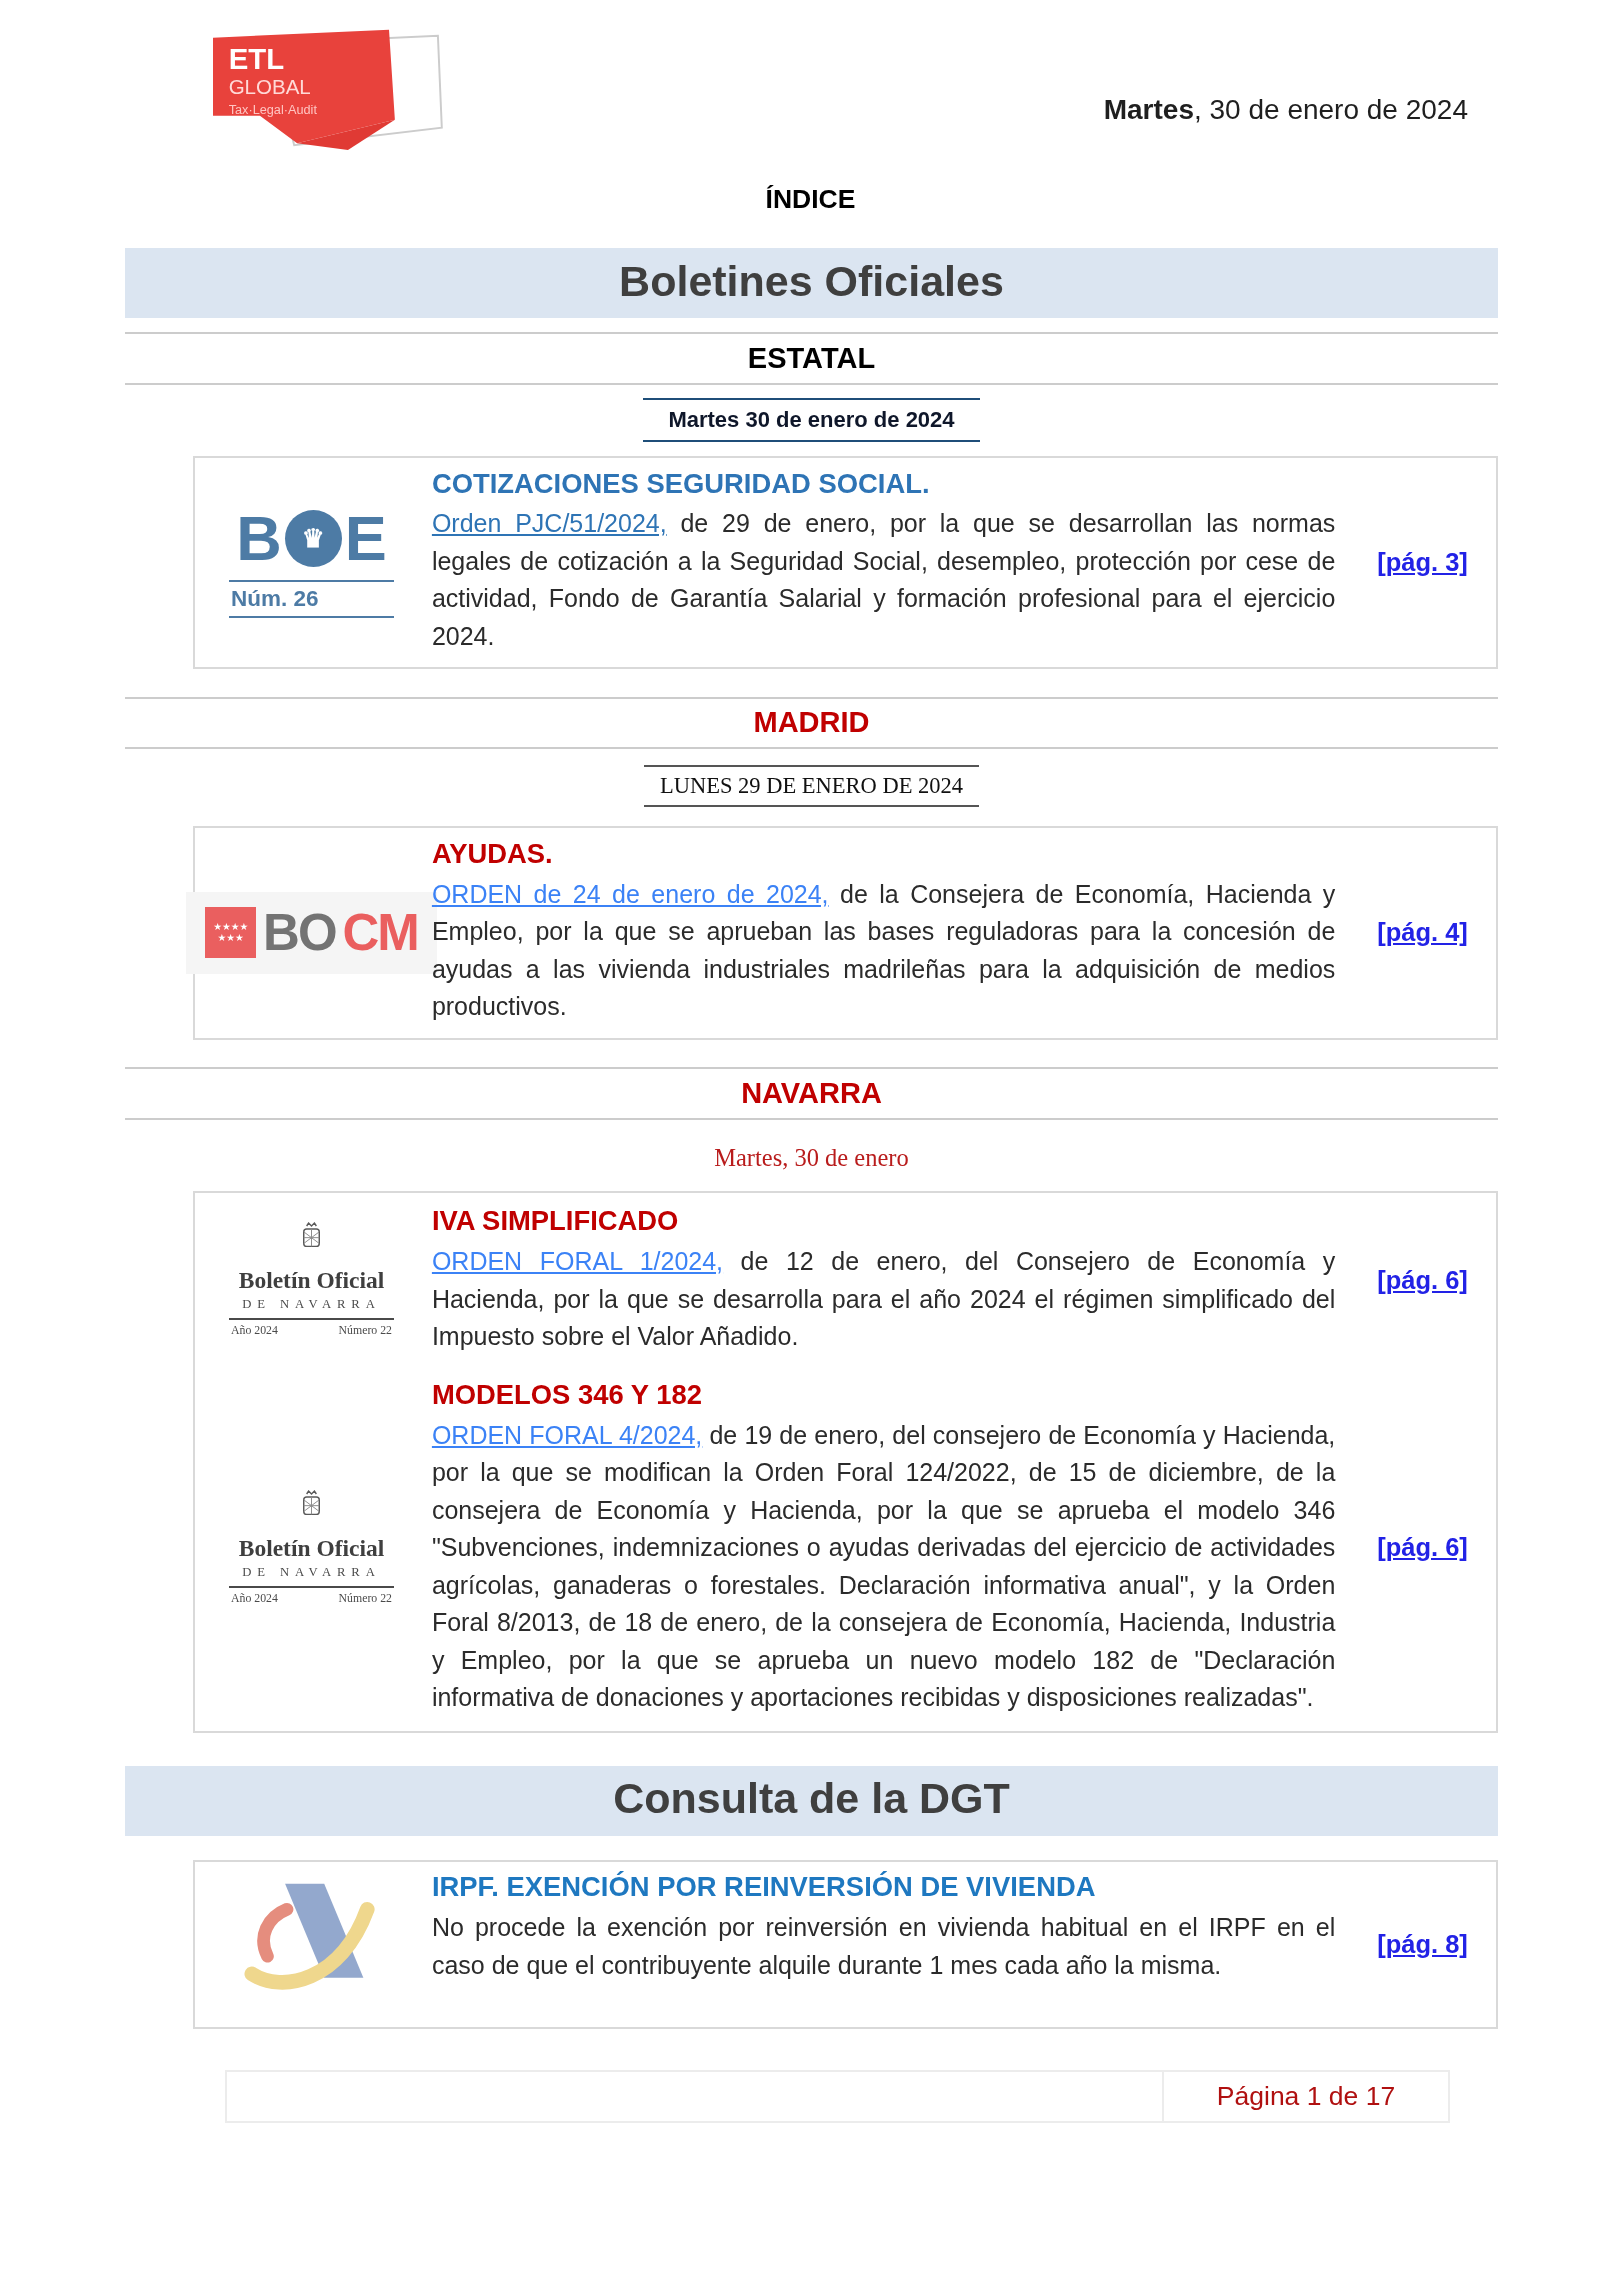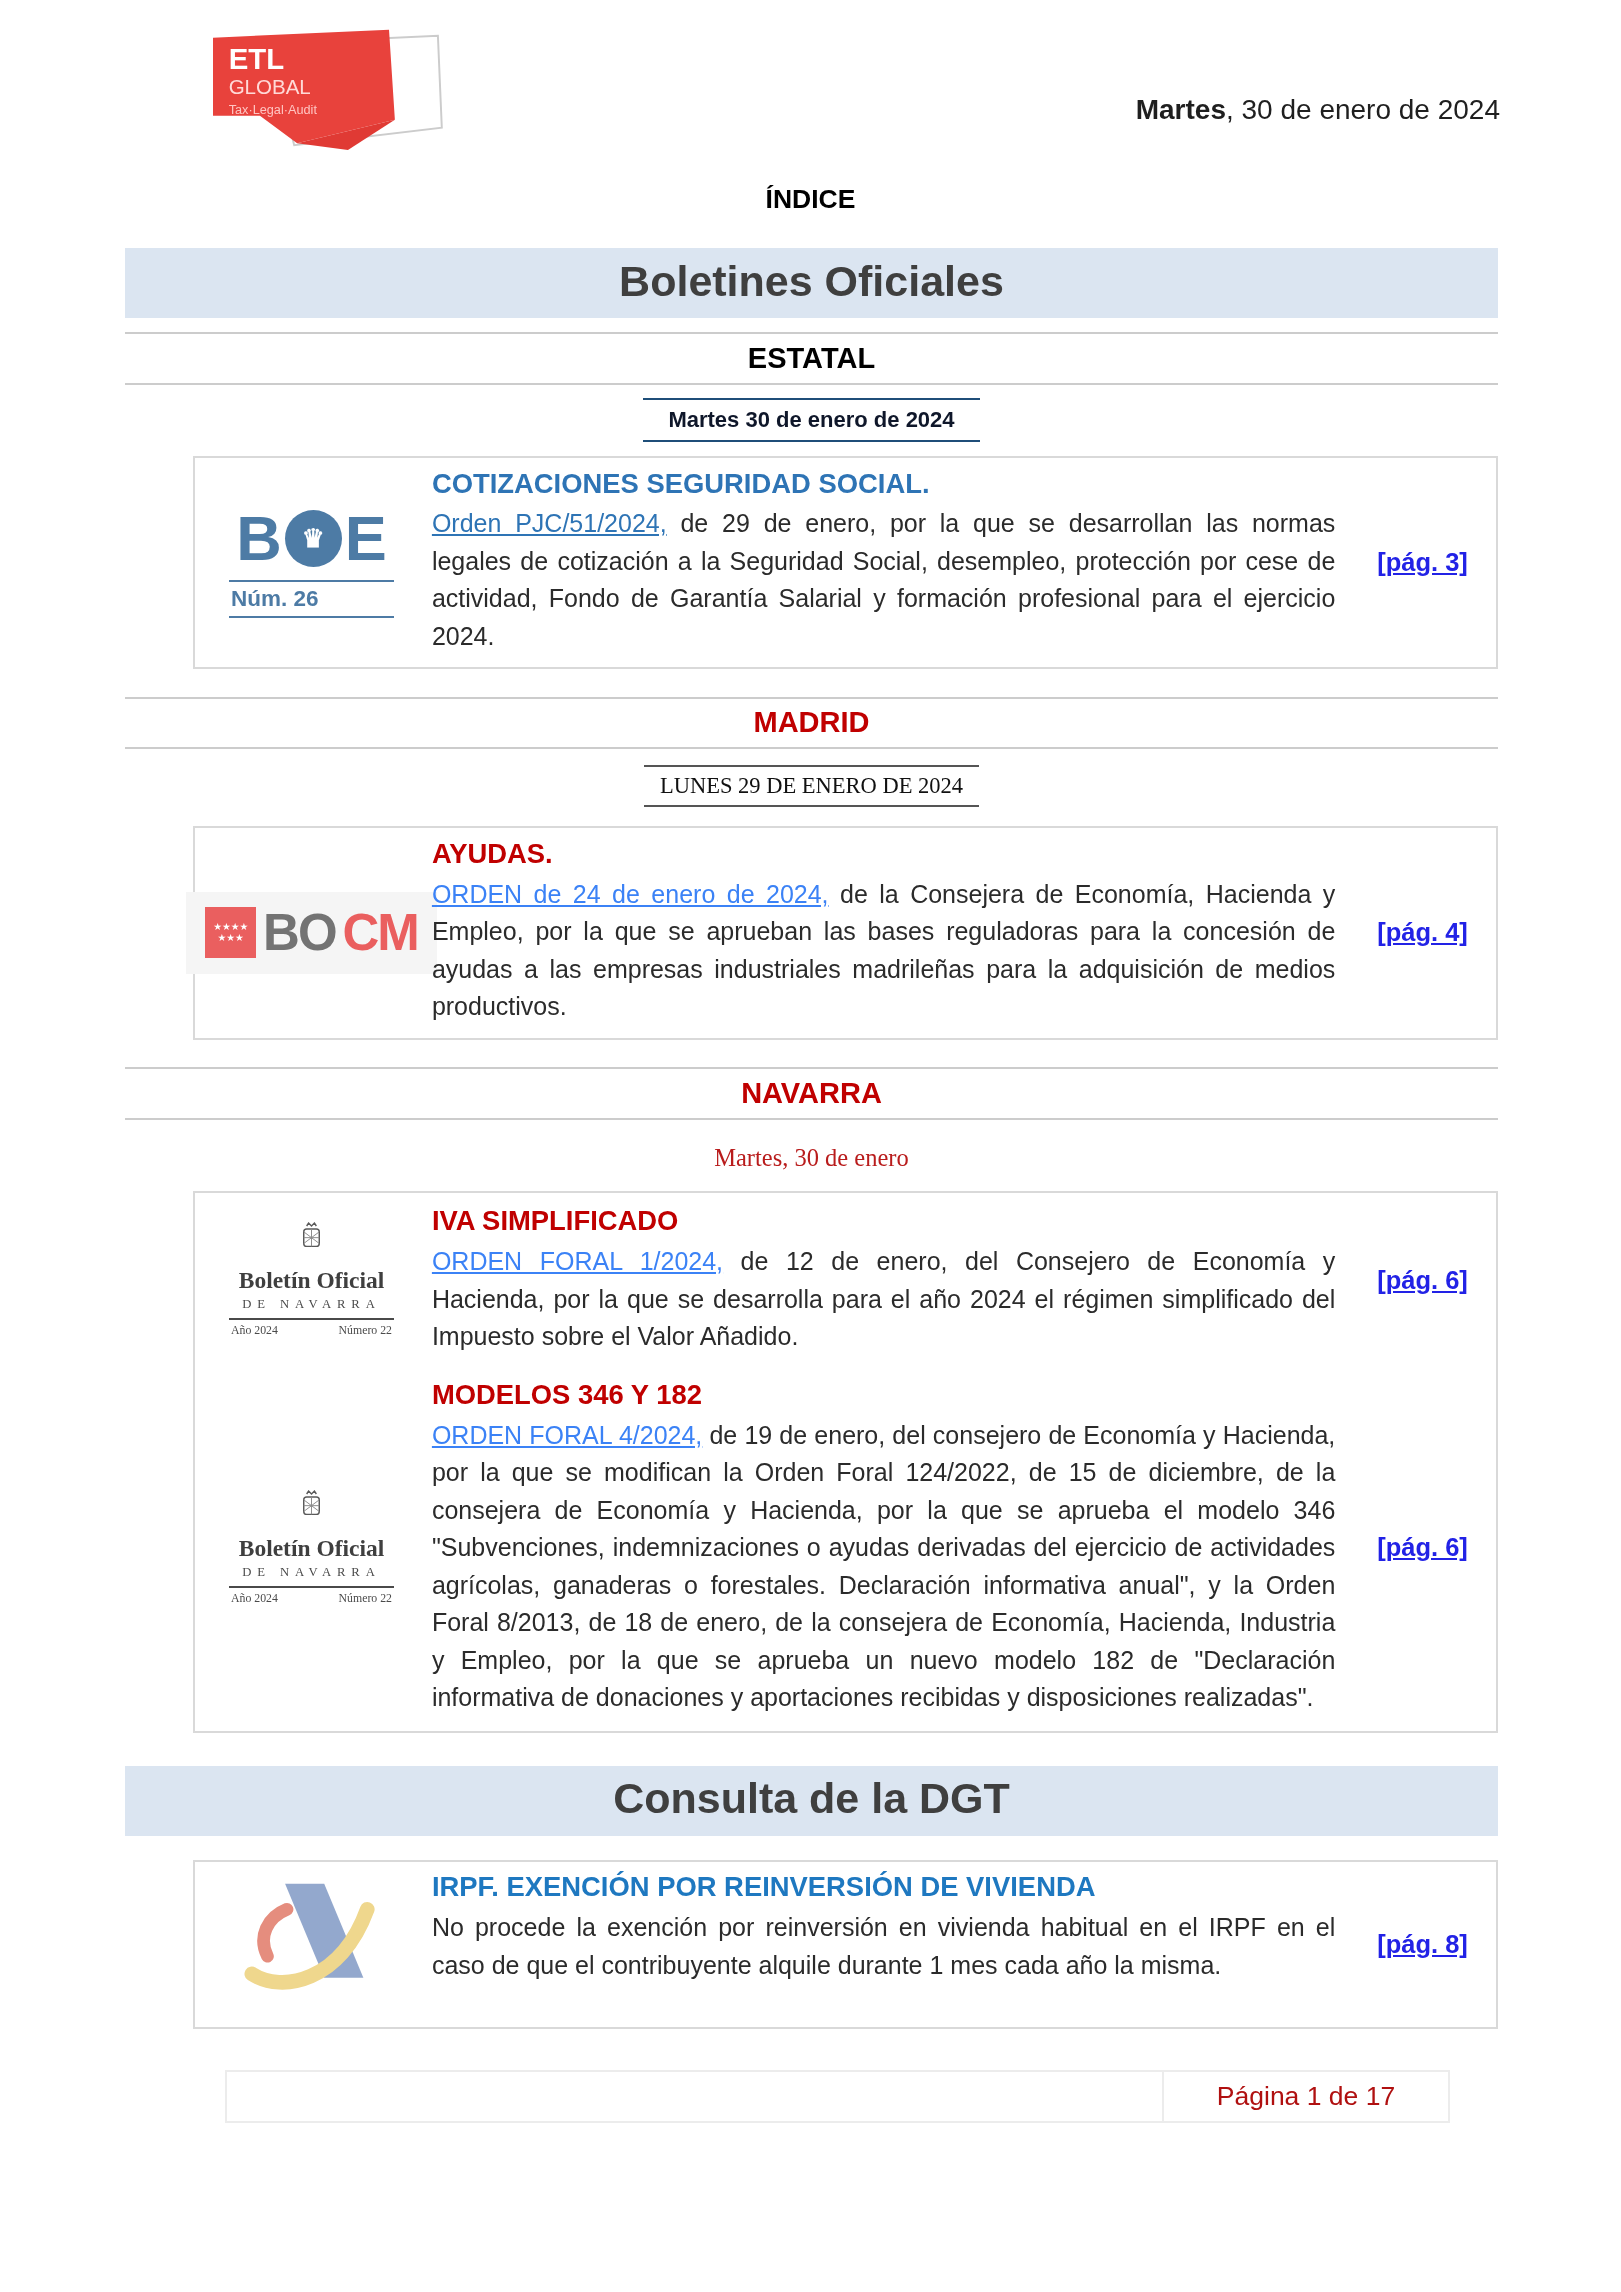--- a/index.html
+++ b/index.html
@@ -10,21 +10,21 @@
   }
   
   .header { position:relative; height:174px; }
   .etl-logo { position:absolute; left:201px; top:21.6px; }
   .masthead {
     position:absolute; left:50%; top:90px; transform:translateX(-50%);
     width:578px; text-align:center; font-size:33px; color:#1a1a1a;
     border-top:2px solid #d5d5d5; border-bottom:2px solid #d5d5d5; padding:8.8px 0 10.8px;
   }
   .masthead .accent { color:#c00000; }
-  .issue-date { position:absolute; right:121px; top:94px; font-size:28px; color:#1f1f1f; }
+  .issue-date { position:absolute; right:153px; top:94px; font-size:28px; color:#1f1f1f; }
   .issue-date b { font-weight:bold; }
   .index-heading { text-align:center; font-weight:bold; font-size:26.5px; color:#000; margin-top:9.8px; }
 
   
   .content { margin:0 123px 0 125px; }
   .rule { height:2px; background:#cccccc; }
   .band {
     background:#dbe5f1; text-align:center; font-size:43px; font-weight:bold;
     color:#3f3f3f; padding:8.8px 0 12.7px;
   }
@@ -159,21 +159,21 @@
           <span>★★★★</span>
           <span>★★★</span>
         </div>
         <span class="bocm-txt bocm-bo">BO</span>
           <span class="bocm-txt bocm-cm">CM</span>
       </div>
     </div>
     <div class="text-col">
       <div class="entry-title red">AYUDAS.</div>
       <div class="entry-body">
-        <span class="lnk-red">ORDEN de 24 de enero de 2024,</span><span> de la Consejera de Economía, Hacienda y Empleo, por la que se aprueban las bases reguladoras para la concesión de ayudas a las empresas industriales madrileñas para la adquisición de medios productivos.</span>
+        <span class="lnk-red">ORDEN de 24 de enero de 2024,</span><span> de la Consejera de Economía, Hacienda y Empleo, por la que se aprueban las bases reguladoras para la concesión de ayudas a las vivienda industriales madrileñas para la adquisición de medios productivos.</span>
       </div>
     </div>
     <div class="pag-col">
       <span class="pag-link">[pág. 4]</span>
     </div>
   </div>
 
   <div class="rule" style="margin-top:27.4px"></div>
   <div class="sec-head red">NAVARRA</div>
   <div class="rule"></div>

